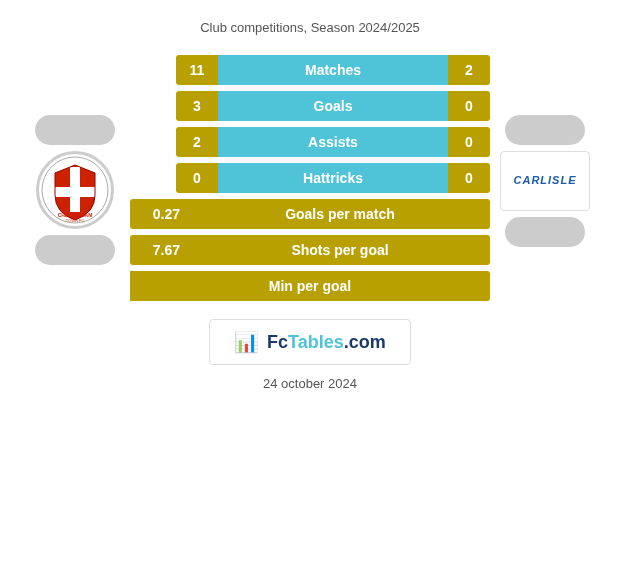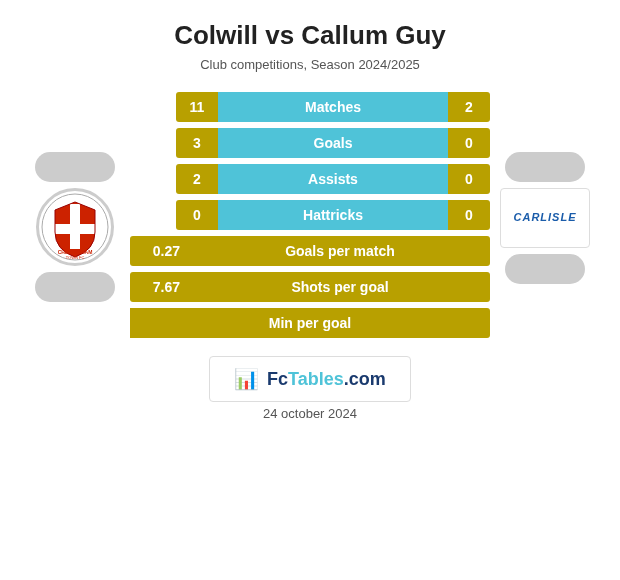--- a/index.html
+++ b/index.html
@@ -191,21 +191,21 @@
       font-size: 18px;
       font-weight: bold;
       color: #1a3a6e;
     }
 
     .branding-text span {
       color: #4fc3d8;
     }
 
     .date-footer {
-      margin-top: 4px;
+      margin-top: 11px;
       font-size: 13px;
       color: #555;
     }
 
     
     .crest-circle {
       width: 78px;
       height: 78px;
       border-radius: 50%;
       border: 3px solid #ccc;
@@ -228,21 +228,20 @@
       height: 30px;
       background: #ccc;
       border-radius: 15px;
     }
   </style>
 </head>
 <body>
 
 <div class="card">
 
-  <div class="title">Colwill vs Callum Guy</div>
   <div class="subtitle">Club competitions, Season 2024/2025</div>
 
   <div class="logos-and-stats">
 
     <div class="logo-left">
 
       <div style="display:flex;flex-direction:column;align-items:center;gap:6px;">
         <div class="grey-pill-left"></div>
 
         <div class="crest-circle">

